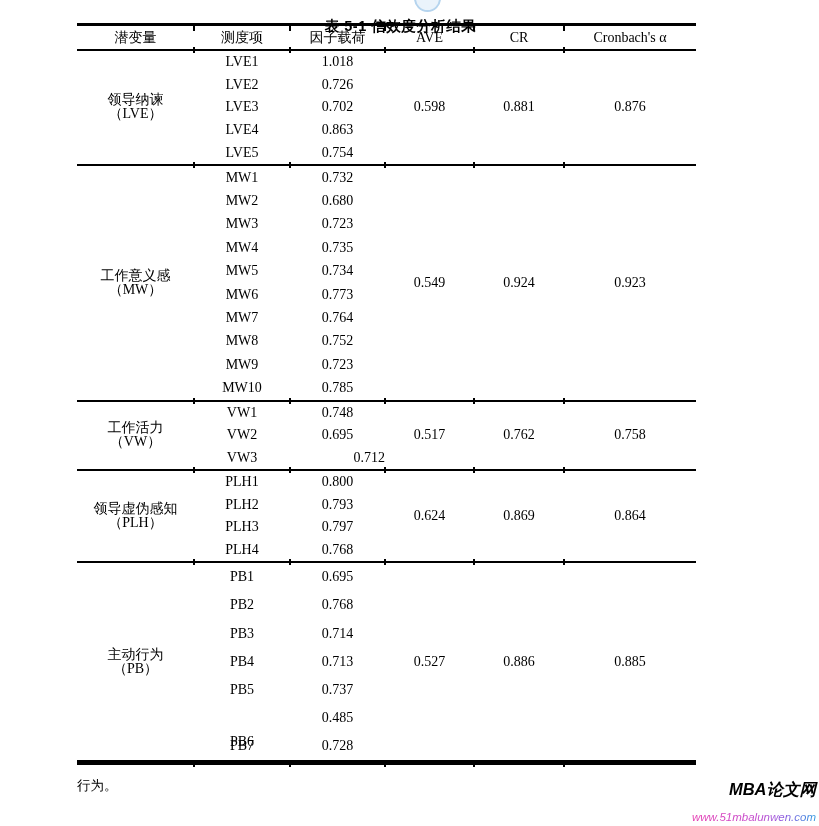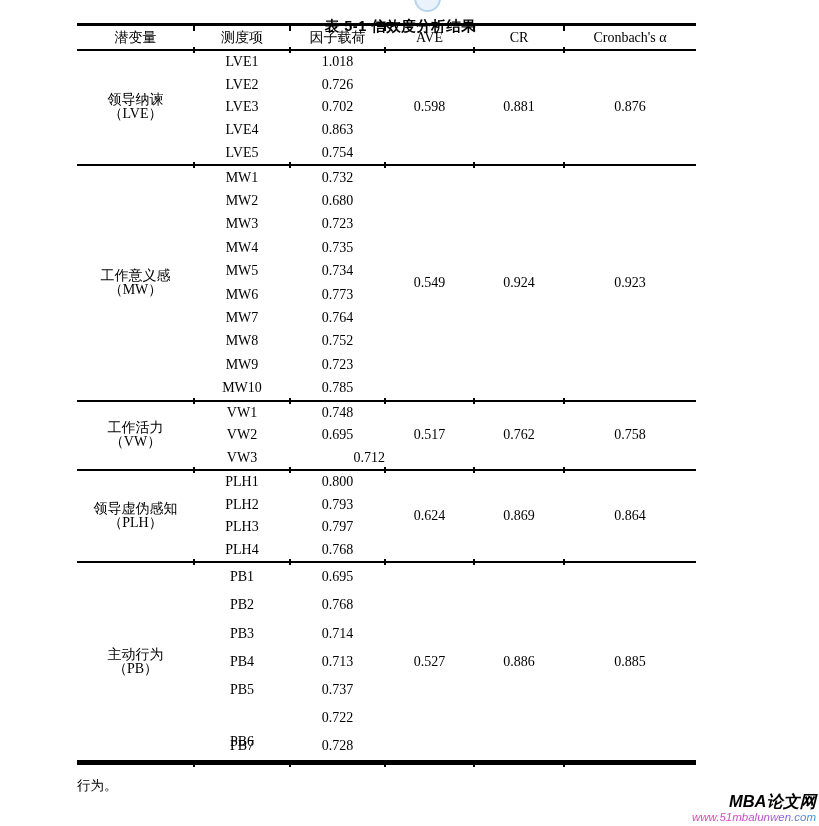--- a/index.html
+++ b/index.html
@@ -46,21 +46,21 @@
   }
   .watermark {
     position:absolute; right:3px; bottom:3px; text-align:right;
     font-family:"Liberation Sans","DejaVu Sans",sans-serif;
   }
   .wm-name {
     font-size:16.5px; font-weight:700; font-style:italic; letter-spacing:0px;
     line-height:17px;
   }
   .wm-url {
-    font-size:11.5px; font-style:italic; line-height:12px; margin-top:1px;
+    font-size:11.5px; font-style:italic; line-height:12px; margin-top:13px;
     background:linear-gradient(90deg,#e638b0 0%,#c04ad0 55%,#8a5ae0 75%,#2f9ae0 100%);
     -webkit-background-clip:text; background-clip:text;
     -webkit-text-fill-color:transparent; color:#e638b0;
   }
 </style>
 </head>
 <body>
 
 <div class="artifact"></div>
 
@@ -165,21 +165,21 @@
       <div class="cell" style="grid-area: 1 / 3;">0.695</div>
       <div class="cell" style="grid-area: 2 / 2;">PB2</div>
       <div class="cell" style="grid-area: 2 / 3;">0.768</div>
       <div class="cell" style="grid-area: 3 / 2;">PB3</div>
       <div class="cell" style="grid-area: 3 / 3;">0.714</div>
       <div class="cell" style="grid-area: 4 / 2;">PB4</div>
       <div class="cell" style="grid-area: 4 / 3;">0.713</div>
       <div class="cell" style="grid-area: 5 / 2;">PB5</div>
       <div class="cell" style="grid-area: 5 / 3;">0.737</div>
       <div class="cell" style="grid-area: 6 / 2; margin-top: 48px;">PB6</div>
-      <div class="cell" style="grid-area: 6 / 3;">0.722</div>
+      <div class="cell" style="grid-area: 6 / 3;">0.485</div>
       <div class="cell" style="grid-area: 7 / 2;">PB7</div>
       <div class="cell" style="grid-area: 7 / 3;">0.728</div>
       <div class="cell" style="grid-area: 1 / 4 / 8;">0.527</div>
       <div class="cell" style="grid-area: 1 / 5 / 8;">0.886</div>
       <div class="cell" style="grid-area: 1 / 6 / 8;">0.885</div>
     </div>
     <div class="tick" style="left: 116px; top: -1.5px; position: absolute;"></div>
     <div class="tick" style="left: 212px; top: -1.5px; position: absolute;"></div>
     <div class="tick" style="left: 307px; top: -1.5px; position: absolute;"></div>
     <div class="tick" style="left: 396px; top: -1.5px; position: absolute;"></div>

